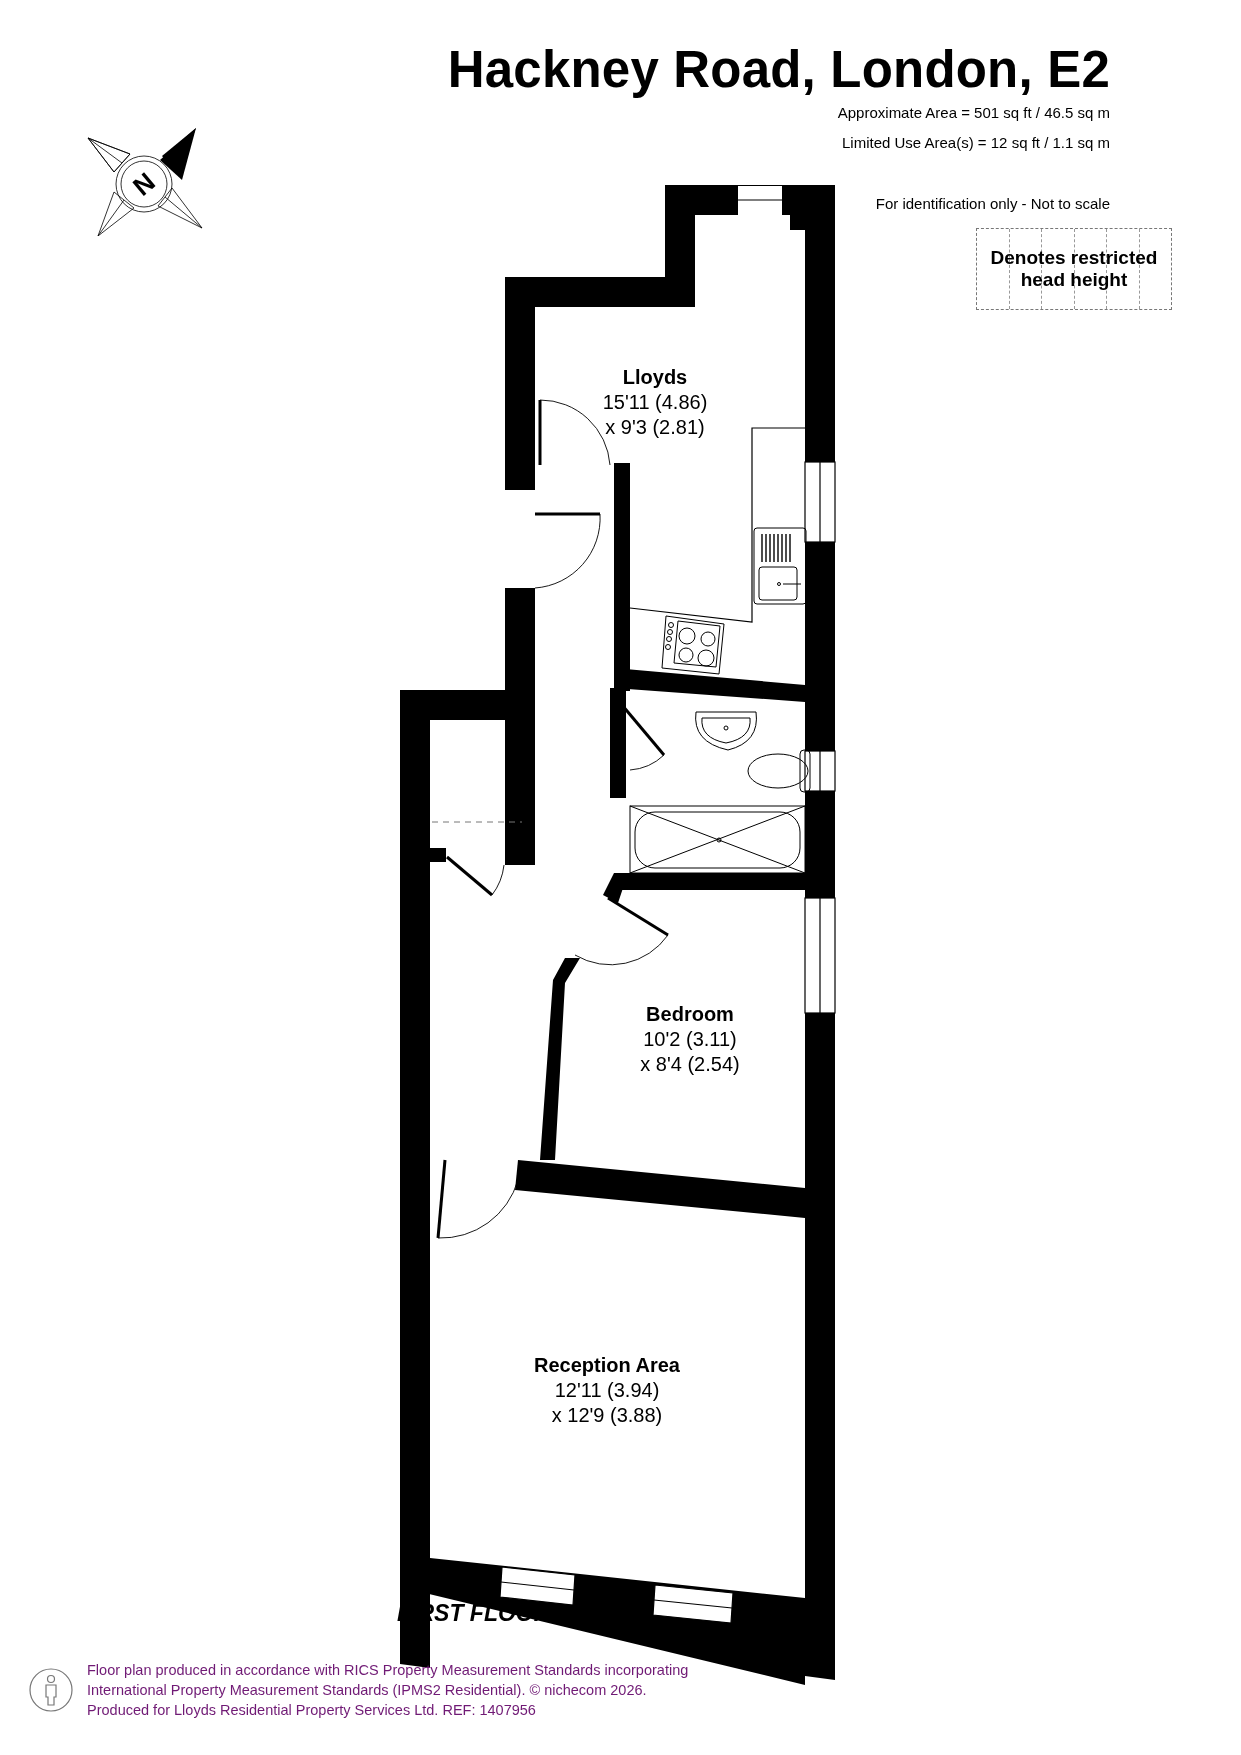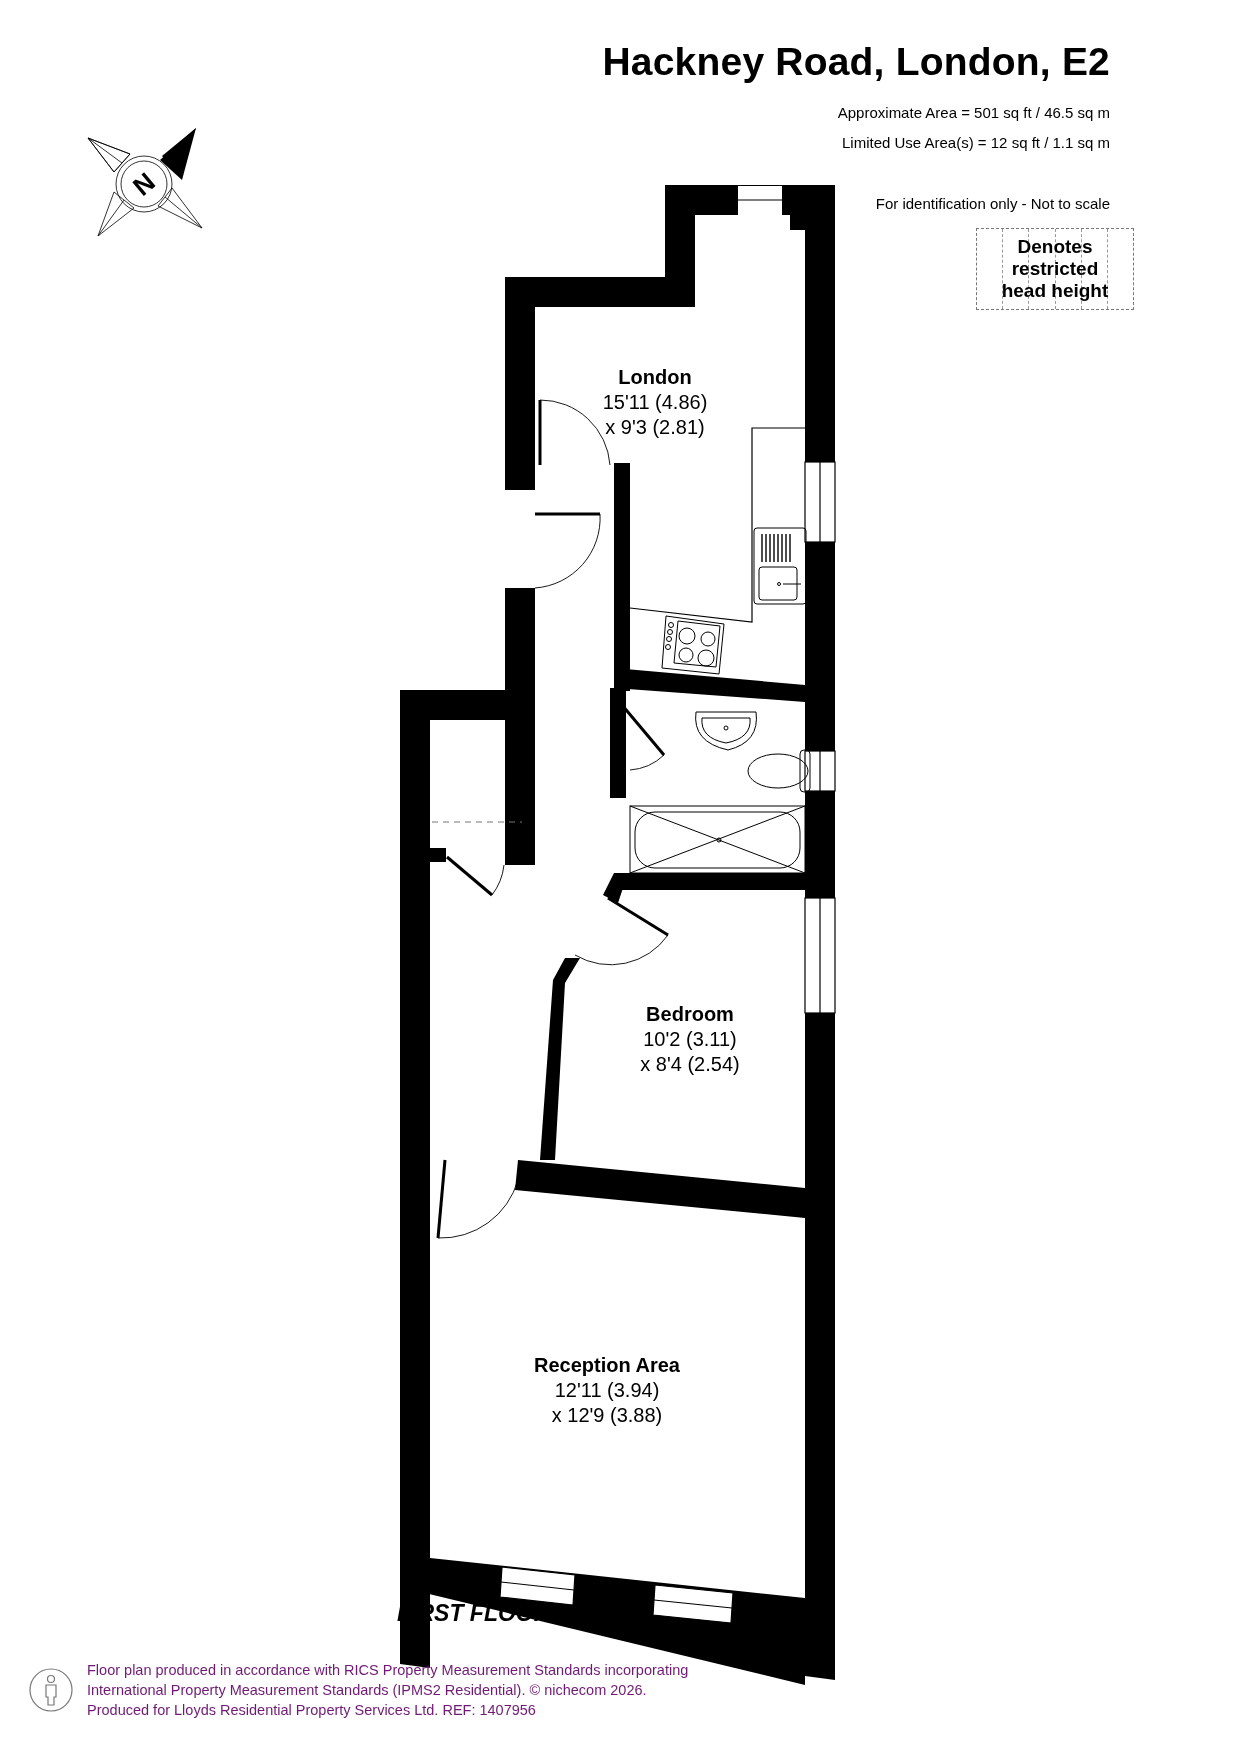--- a/index.html
+++ b/index.html
@@ -1,20 +1,20 @@
 <!DOCTYPE html>
 <html><head>
   <meta charset="utf-8">
   <style>
     html, body { margin: 0; padding: 0; background: #ffffff; }
     body { width: 1241px; height: 1755px; position: relative; overflow: hidden; font-family: "Liberation Sans", sans-serif; color: #000; }
-    .title { position: absolute; right: 131px; top: 40px; font-size: 39px; font-weight: bold; letter-spacing: 0.2px; white-space: nowrap; }
+    .title { position: absolute; right: 131px; top: 40px; font-size: 51px; font-weight: bold; letter-spacing: 0.2px; white-space: nowrap; }
     .area-block { position: absolute; right: 131px; top: 98px; text-align: right; font-size: 15px; line-height: 29.5px; white-space: nowrap; }
     .disclaimer { position: absolute; right: 131px; top: 195px; font-size: 15px; white-space: nowrap; }
-    .legend-box { position: absolute; left: 976px; top: 228px; width: 158px; height: 82px; box-sizing: border-box; border: 1.5px dashed #777; display: flex; align-items: center; justify-content: center; text-align: center; font-weight: bold; font-size: 19px; line-height: 22px; }
+    .legend-box { position: absolute; left: 976px; top: 228px; width: 196px; height: 82px; box-sizing: border-box; border: 1.5px dashed #777; display: flex; align-items: center; justify-content: center; text-align: center; font-weight: bold; font-size: 19px; line-height: 22px; }
     .legend-box .grid-lines { position: absolute; inset: 0; display: flex; }
     .legend-box .grid-lines span { flex: 1; border-right: 1.5px dashed #999; }
     .legend-box .grid-lines span:last-child { border-right: none; }
     .legend-text { position: relative; background: transparent; }
     .compass { position: absolute; left: 84px; top: 126px; }
     .plan { position: absolute; left: 0; top: 0; }
     .room-label { position: absolute; text-align: center; font-size: 20px; line-height: 25px; white-space: nowrap; transform: translateX(-50%); }
     .room-label .name { font-weight: bold; }
     .floor-label { position: absolute; left: 397px; top: 1600px; font-weight: bold; font-size: 23px; font-style: italic; }
     .footer { position: absolute; left: 29px; top: 1660px; display: flex; align-items: center; }
@@ -168,21 +168,21 @@
     <rect x="635" y="812" width="165" height="56" rx="20"></rect>
     <line x1="630" y1="806" x2="805" y2="873"></line>
     <line x1="630" y1="873" x2="805" y2="806"></line>
     <circle cx="719" cy="840" r="2"></circle>
   </g>
 
   <line x1="432" y1="822" x2="522" y2="822" stroke="#777" stroke-width="1" stroke-dasharray="6,5"></line>
 </svg>
 
 <div class="room-label" style="left:655px; top:365px;">
-  <div class="name">London</div>
+  <div class="name">Lloyds</div>
   <div>15'11 (4.86)</div>
   <div>x 9'3 (2.81)</div>
 </div>
 <div class="room-label" style="left:690px; top:1002px;">
   <div class="name">Bedroom</div>
   <div>10'2 (3.11)</div>
   <div>x 8'4 (2.54)</div>
 </div>
 <div class="room-label" style="left:607px; top:1353px;">
   <div class="name">Reception Area</div>

